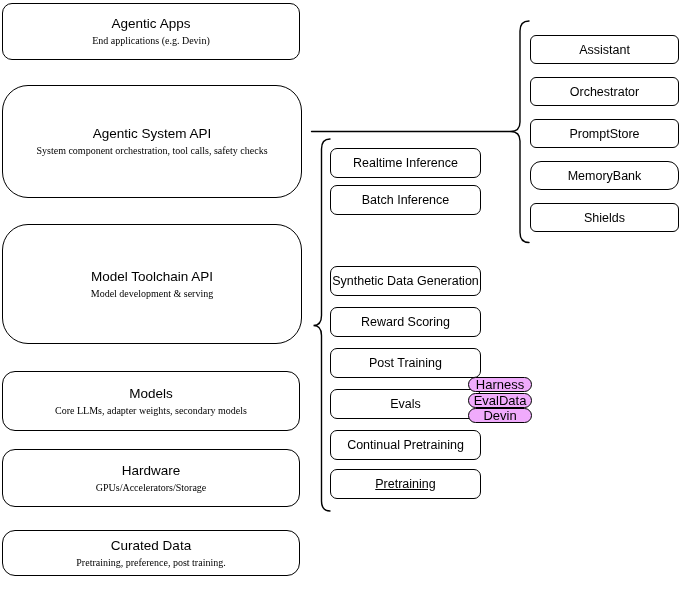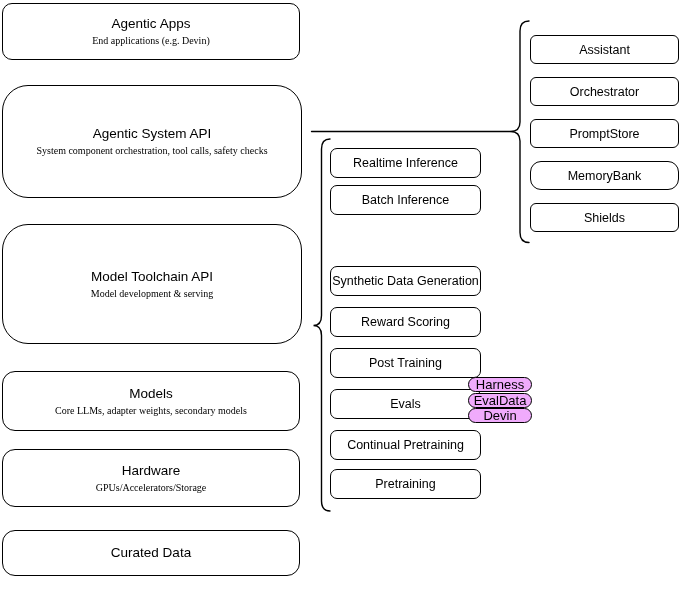--- a/index.html
+++ b/index.html
@@ -70,20 +70,21 @@
     <div class="lsub">Core LLMs, adapter weights, secondary models</div>
   </div>
 
   <div class="lbox" style="top:449px;height:58px;border-radius:13px;">
     <div class="ltitle">Hardware</div>
     <div class="lsub">GPUs/Accelerators/Storage</div>
   </div>
 
   <div class="lbox" style="top:530px;height:46px;border-radius:13px;">
     <div class="ltitle">Curated Data</div>
+    <div class="lsub">Pretraining, preference, post training.</div>
   </div>
 
   <div class="mbox" style="top:148px;">
     <span>Realtime Inference</span>
   </div>
   <div class="mbox" style="top:185px;text-align:center;">
     <span>Batch Inference</span>
   </div>
   <div class="mbox" style="top:266px;">
     <span>Synthetic Data Generation</span>
@@ -93,21 +94,21 @@
   </div>
   <div class="mbox" style="top:348px;">
     <span>Post Training</span>
   </div>
   <div class="mbox" style="top:389px;">
     <span>Evals</span>
   </div>
   <div class="mbox" style="top:430px;">
     <span>Continual Pretraining</span>
   </div>
-  <div class="mbox" style="top:469px;">
+  <div class="mbox" style="top:469px;text-decoration:underline;">
     <span>Pretraining</span>
   </div>
 
   <div class="tag" style="top:377px;">
     <span>Harness</span>
   </div>
   <div class="tag" style="top:392.5px;">
     <span>EvalData</span>
   </div>
   <div class="tag" style="top:408px;">

